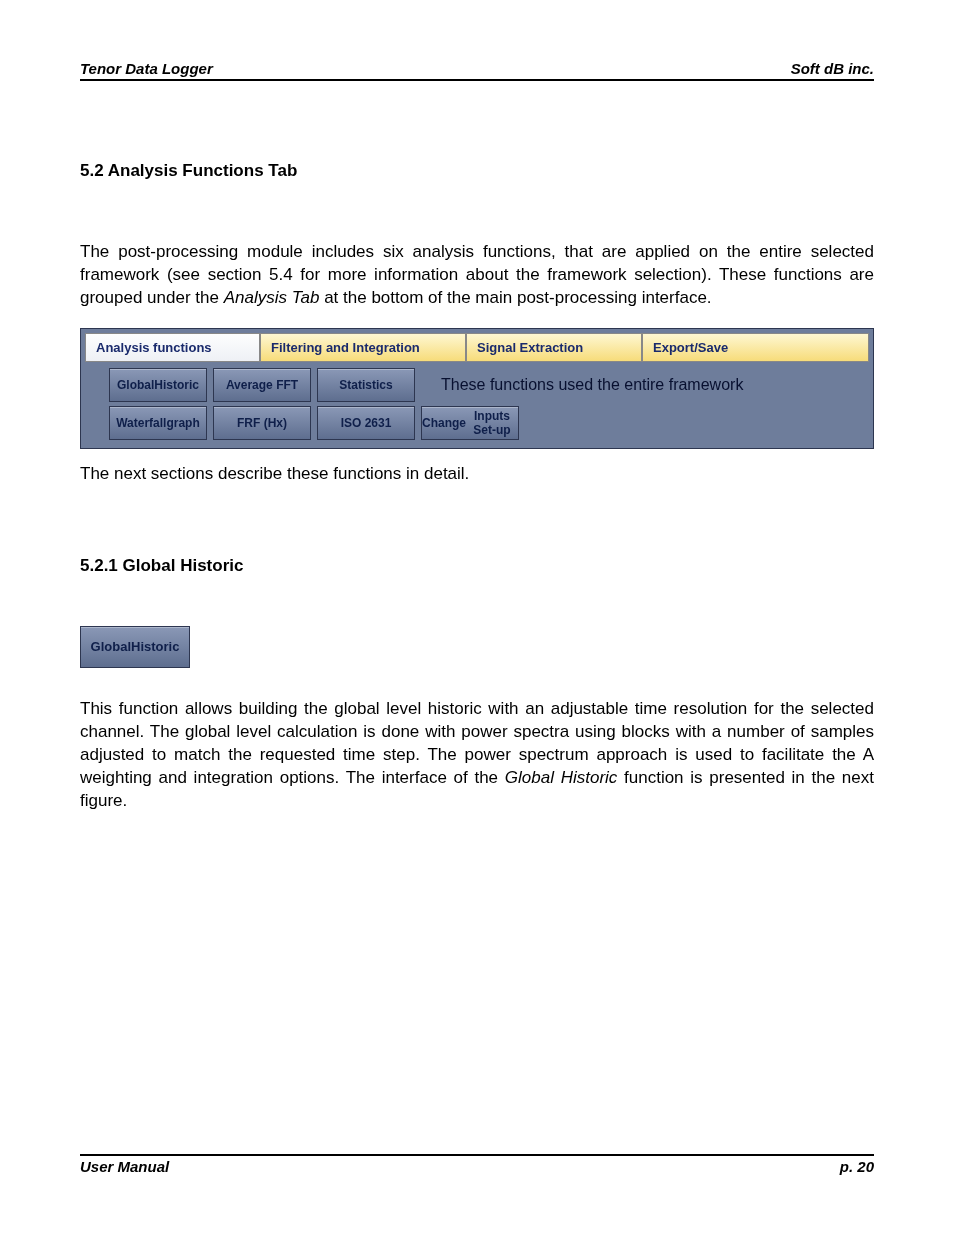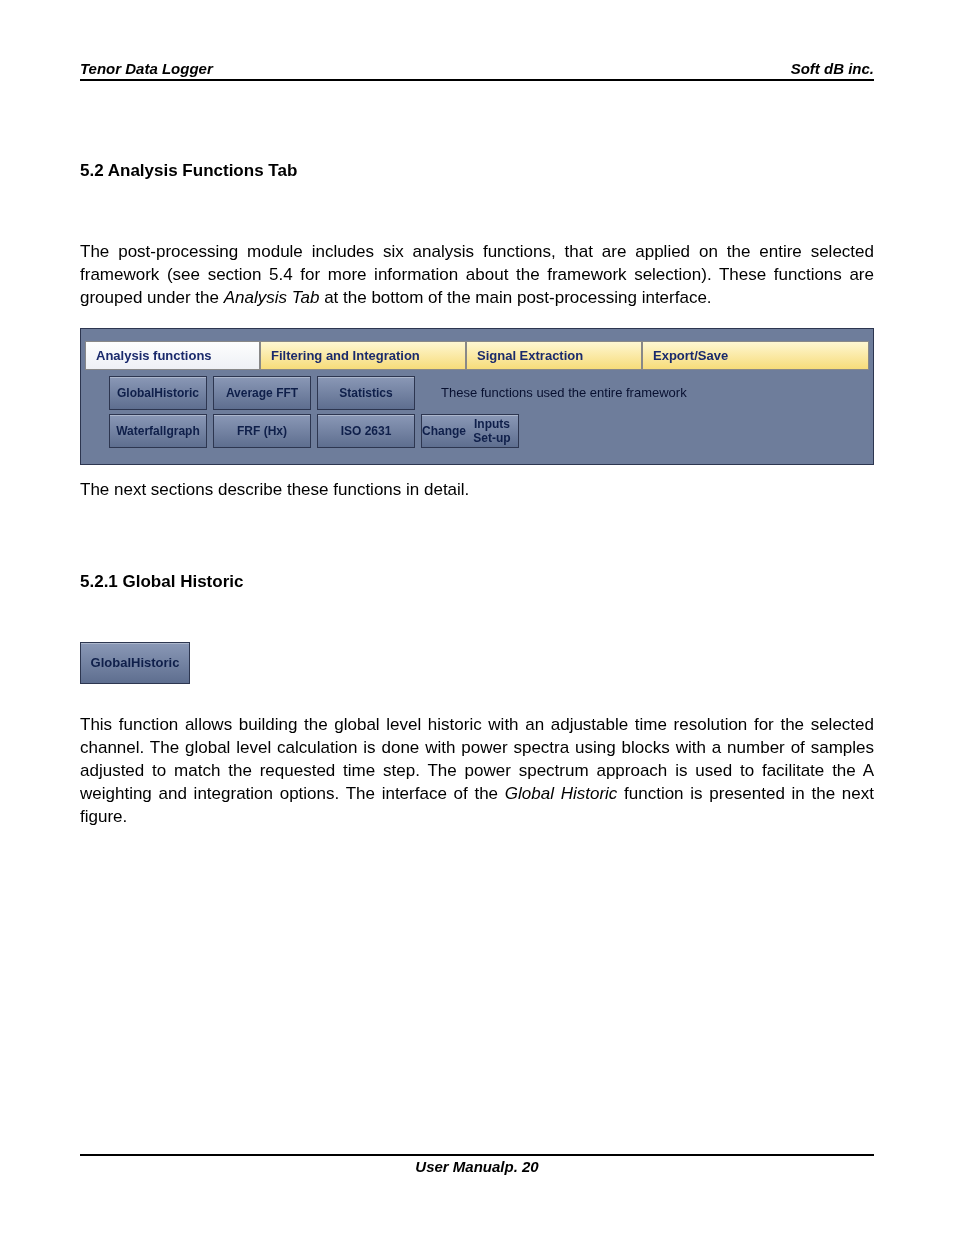--- a/index.html
+++ b/index.html
@@ -44,21 +44,21 @@
     font-size: 17px;
     line-height: 1.35;
     text-align: justify;
     margin-bottom: 18px;
   }
   .body-text em { font-style: italic; }
 
   .tabstrip {
     background: #6e7d9b;
     border: 1px solid #2d3650;
-    padding: 12px 4px;
+    padding: 4px 4px;
     width: 100%;
     box-sizing: border-box;
     margin-bottom: 14px;
   }
   .tabrow {
     display: flex;
     gap: 0;
     margin-bottom: 6px;
   }
   .tab {
@@ -95,41 +95,41 @@
     display: flex;
     flex-direction: row;
     justify-content: center;
     align-items: center;
     background: linear-gradient(#8a98b6,#5e6e8f);
     border: 1px solid #2d3650;
     box-shadow: inset 0 1px 0 rgba(255,255,255,0.3);
   }
   .panel-note {
     font-family: "Segoe UI", Tahoma, sans-serif;
-    font-size: 13px;
+    font-size: 16px;
     color: #081030;
     margin-left: 20px;
   }
 
   .single-btn {
     margin-top: 0;
     margin-bottom: 30px;
     width: 108px;
     height: 40px;
     font-size: 13px;
   }
 
   .footer-rule {
     position: absolute;
     left: 80px;
     right: 80px;
     bottom: 60px;
     border-top: 2px solid #000;
     display: flex;
-    justify-content: center;
+    justify-content: space-between;
     padding-top: 2px;
   }
   .footer-left, .footer-right {
     font-style: italic;
     font-weight: bold;
     font-size: 15px;
   }
 </style>
 </head>
 <body>

